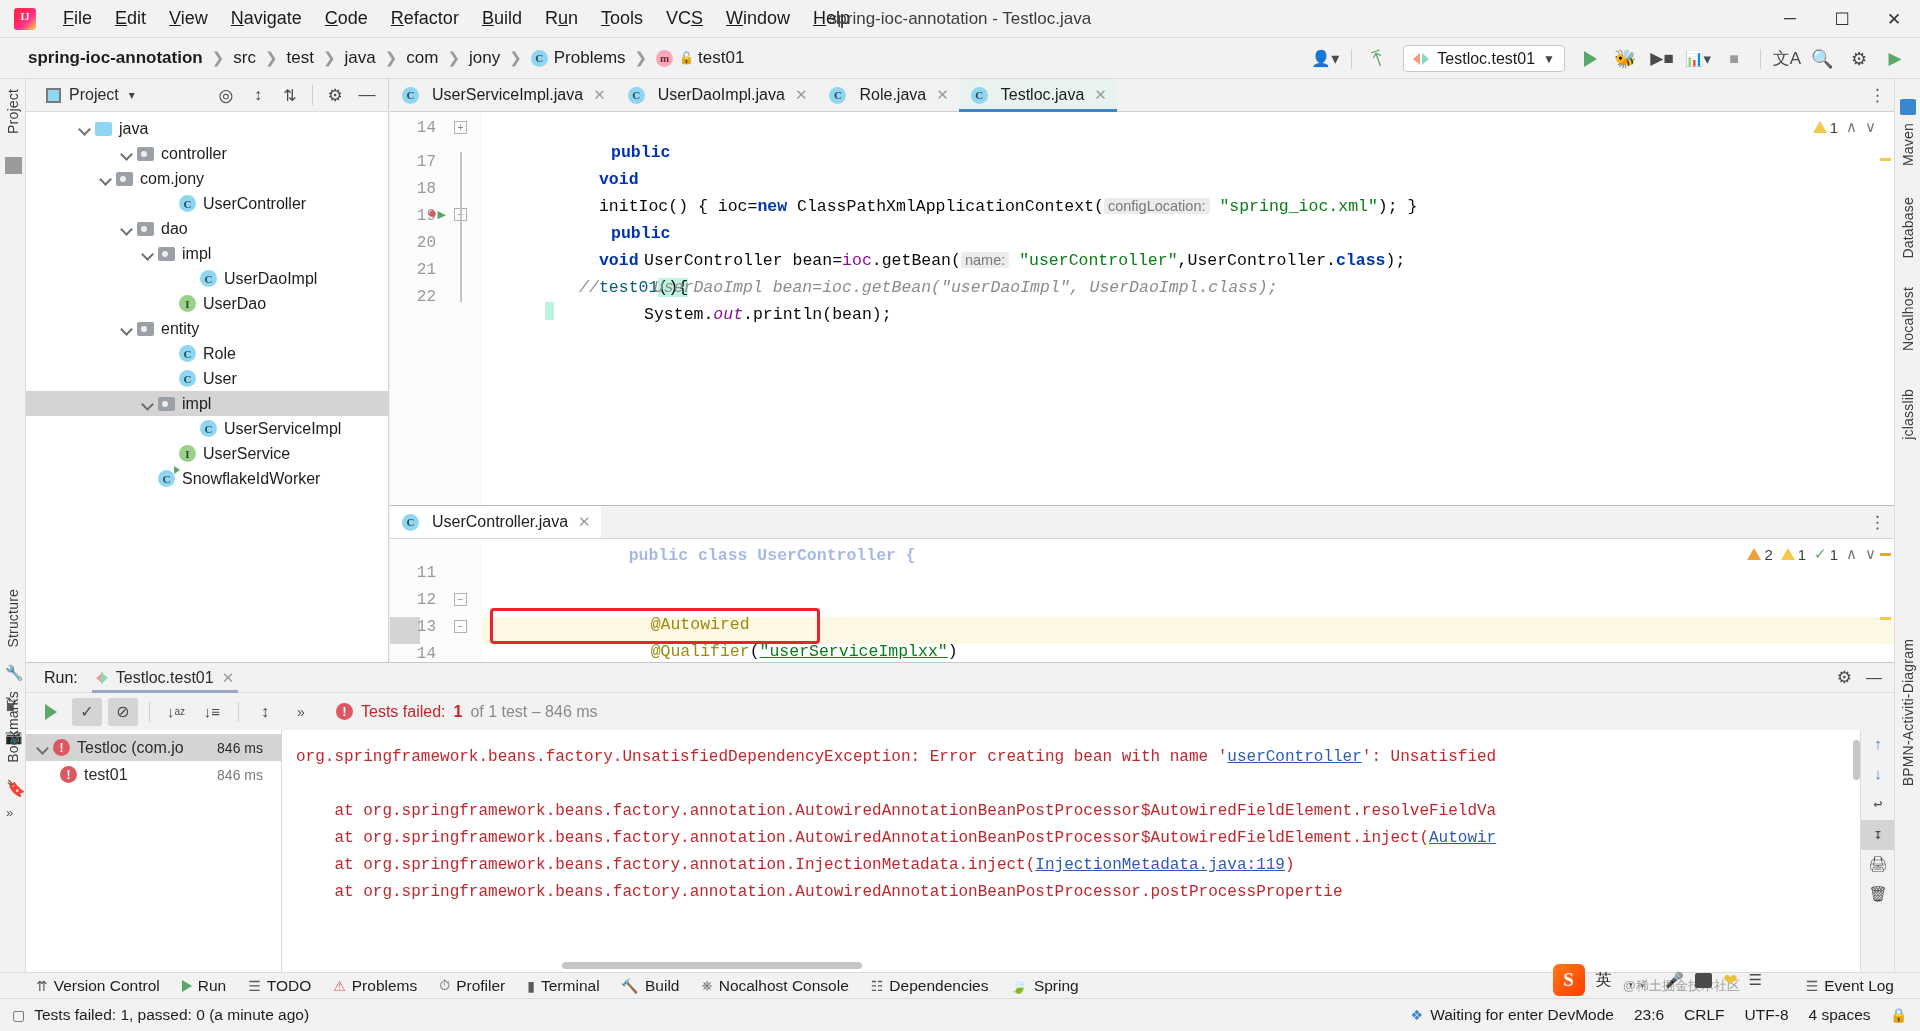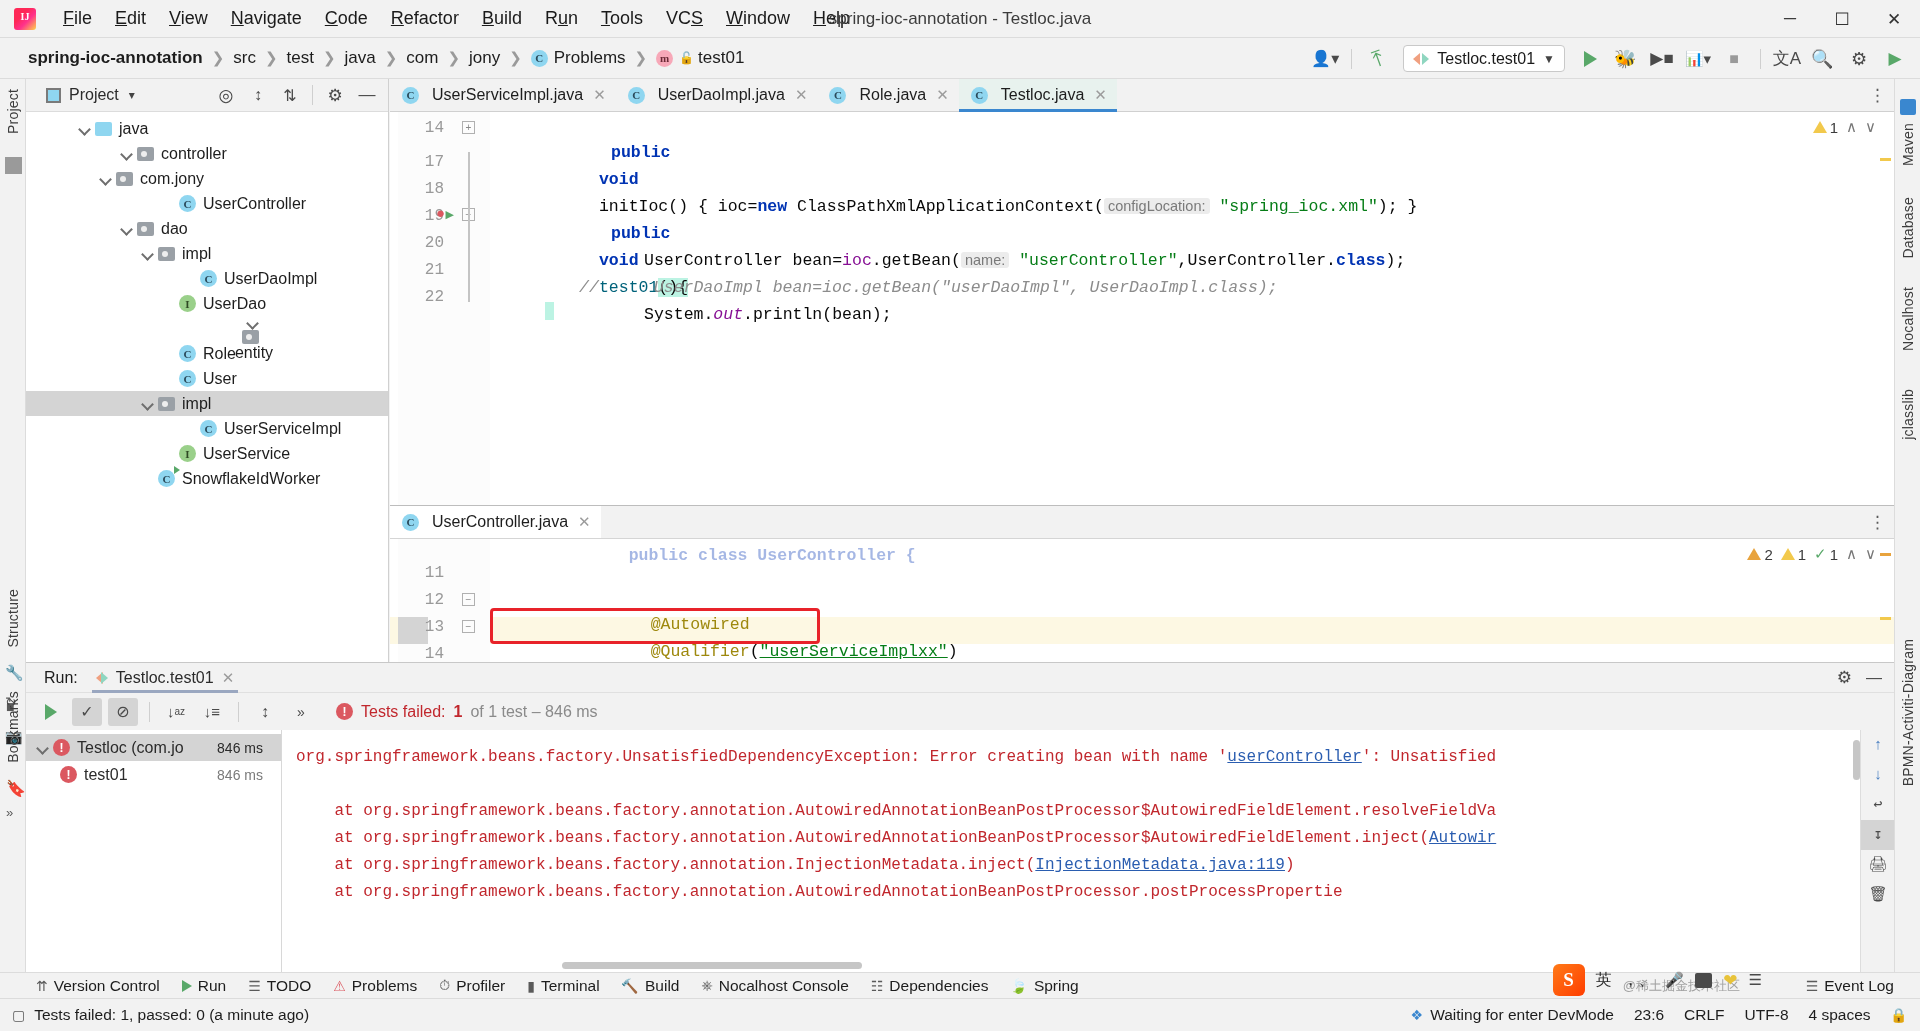--- a/index.html
+++ b/index.html
@@ -141,21 +141,21 @@
   }
   .tab.active { background:#e8f2ee; }
   .tab.active::after{
     content:""; position:absolute; left:0; right:0; bottom:-1px; height:3px; background:#3a87cf;
   }
   .tab .x { color:#9b9b9b; font-size:15px; margin-left:3px; }
   .tabs-right { margin-left:auto; display:flex; align-items:center; padding-right:8px; color:#5a5a5a; font-size:17px;}
 
   .code-area { position:relative; height: calc(100% - 33px); overflow:hidden; background:#fff; }
   .gutter {
-    position:absolute; left:8px; top:0; bottom:0; width:92px; background:#fcfcfc;
+    position:absolute; left:0; top:0; bottom:0; width:92px; background:#fcfcfc;
     border-right:0px;
   }
   .gutter-line {
     position:absolute; right:46px; width:40px; text-align:right;
     font-family:"Liberation Mono", monospace; font-size:16px; color:#999;
   }
   .code-lines {
     position:absolute; left:92px; top:0; right:0; bottom:0;
     font-family:"Liberation Mono", monospace; font-size:16.5px; line-height:27px;
     white-space:pre; color:#080808;
@@ -422,21 +422,21 @@
         <div class="node" style="padding-left: 157px;">
           <span class="chev blank"></span>
           <span class="cls-icon" style="margin-right: 7px;">C</span>
           <span class="nlabel">UserDaoImpl</span>
         </div>
         <div class="node" style="padding-left: 136px;">
           <span class="chev blank"></span>
           <span class="cls-icon i" style="margin-right: 7px;">I</span>
           <span class="nlabel">UserDao</span>
         </div>
-        <div class="node" style="padding-left: 94px; flex-direction: column;">
+        <div class="node" style="padding-left: 94px;">
           <span class="chev"></span>
           <span class="folder pkg"></span>
           <span class="nlabel">entity</span>
         </div>
         <div class="node" style="padding-left: 136px;">
           <span class="chev blank"></span>
           <span class="cls-icon" style="margin-right: 7px;">C</span>
           <span class="nlabel">Role</span>
         </div>
         <div class="node" style="padding-left: 136px;">

